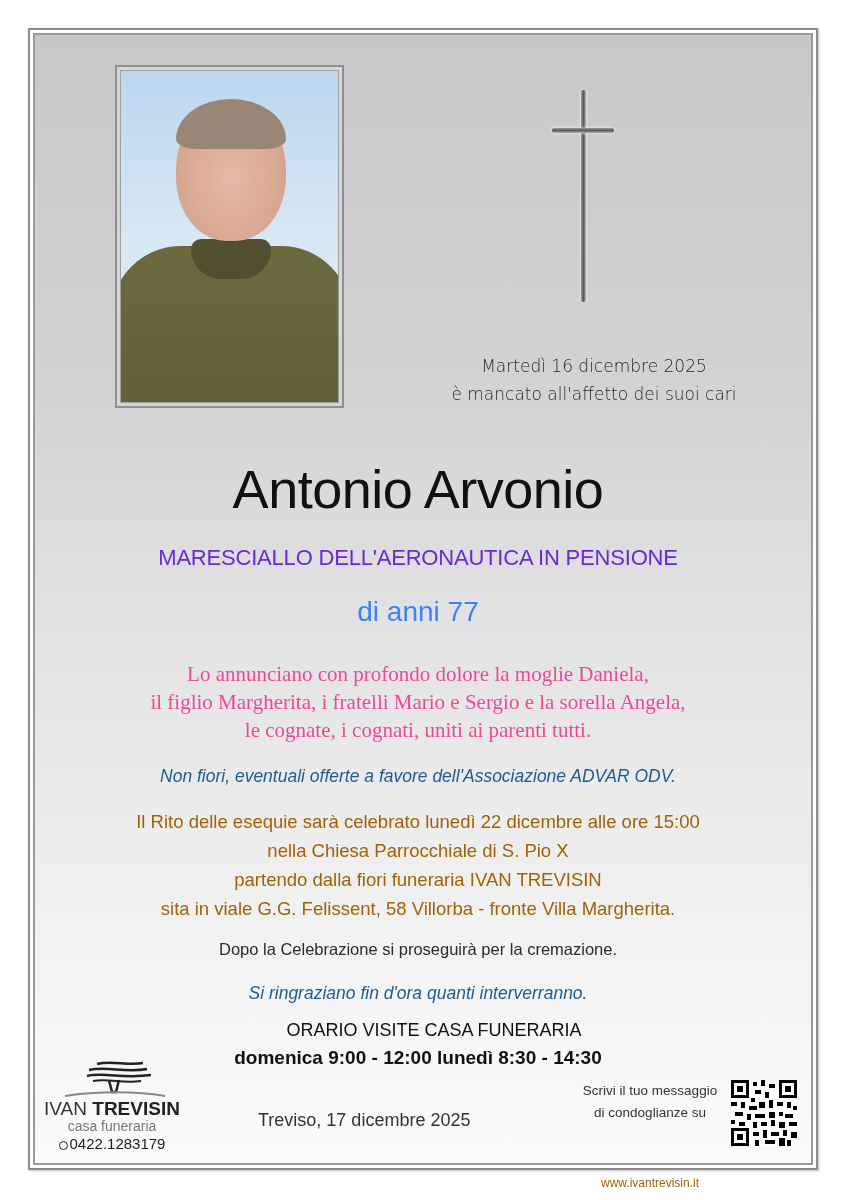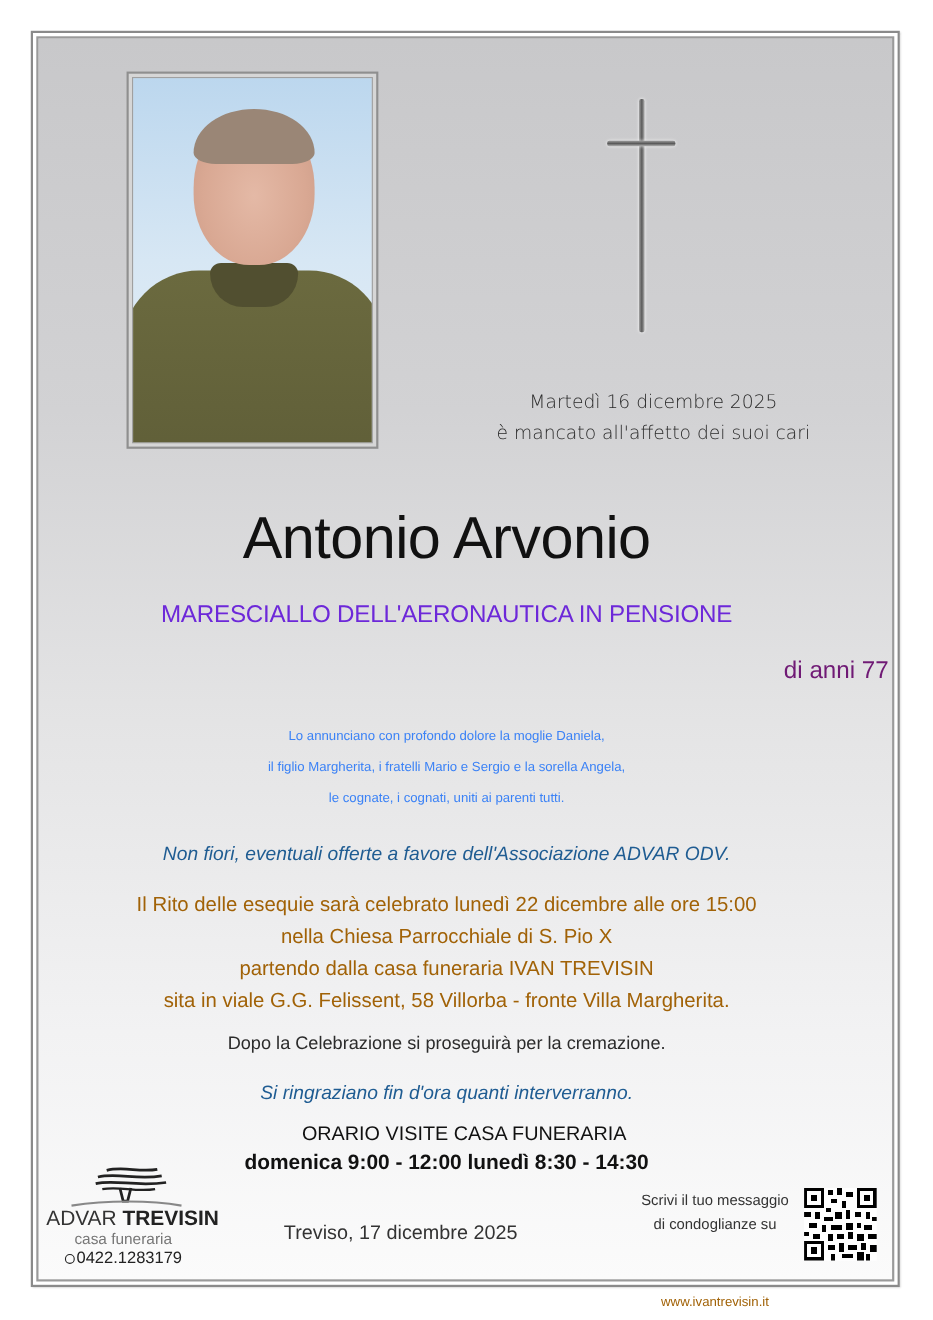--- a/index.html
+++ b/index.html
@@ -51,27 +51,27 @@
     .cross .v {
       position: absolute; left: 29px; top: 0; width: 5px; height: 212px;
       background: linear-gradient(to right, #9a9a9a, #5a5a5a, #b5b5b5);
       border-radius: 2px; box-shadow: 0 0 3px rgba(255,255,255,0.9);
     }
     .cross .h {
       position: absolute; left: 0; top: 38px; width: 62px; height: 5px;
       background: linear-gradient(to bottom, #9a9a9a, #5a5a5a, #b5b5b5);
       border-radius: 2px; box-shadow: 0 0 3px rgba(255,255,255,0.9);
     }
-    .text { position: absolute; left: 4px; width: 804px; text-align: center; white-space: nowrap; }
+    .text { position: absolute; left: 16px; width: 804px; text-align: center; white-space: nowrap; }
     .light { font-family: "DejaVu Sans", sans-serif; font-weight: 300; color: #2a2a2a; }
     .date-died { left: 424px; width: 340px; font-size: 17px; }
     .name { top: 458px; font-size: 54px; letter-spacing: -0.5px; color: #111; font-family: "Liberation Sans", sans-serif; }
     .rank { top: 545px; font-size: 22px; font-family: "Liberation Sans", sans-serif; color: #6d28d9; letter-spacing: -0.2px; }
-    .age { top: 596px; font-size: 22px; font-family: "Liberation Sans", sans-serif; color: #701a75; text-align: right; }
-    .ann { font-size: 12px; font-family: Liberation Sans, sans-serif; color: #3b82f6; }
+    .age { top: 596px; font-size: 28px; font-family: "Liberation Sans", sans-serif; color: #3b82f6; }
+    .ann { font-size: 21px; font-family: Liberation Serif, serif; color: #ec4899; }
     .blue { font-style: italic; color: #1f5c92; font-family: "Liberation Sans", sans-serif; font-size: 17.5px; }
     .rite { font-size: 18.5px; font-family: Liberation Sans, sans-serif; color: #a16207; }
     .after { font-size: 16.5px; font-family: "Liberation Sans", sans-serif; color: #2b2b2b; }
     .hours-title { font-size: 18px; font-family: "Liberation Sans", sans-serif; color: #111; }
     .hours { font-size: 19px; font-family: "Liberation Sans", sans-serif; color: #111; }
     .place-date { position: absolute; left: 258px; top: 1110px; font-size: 18px; font-family: "Liberation Sans", sans-serif; color: #333; white-space: nowrap; }
     .logo { position: absolute; left: 42px; top: 1058px; width: 140px; height: 100px; text-align: center; }
     .logo svg { display: block; margin: 0 auto; }
     .logo .brand { font-family: "Liberation Sans", sans-serif; font-size: 19px; color: #222; margin-top: -2px; white-space: nowrap; }
     .logo .brand .thin { font-weight: normal; color: #333; }
@@ -113,40 +113,40 @@
 <div class="text age">di anni 77</div>
 
 <div class="text ann" style="top:662px;">Lo annunciano con profondo dolore la moglie Daniela,</div>
 <div class="text ann" style="top:690px;">il figlio Margherita, i fratelli Mario e Sergio e la sorella Angela,</div>
 <div class="text ann" style="top:718px;">le cognate, i cognati, uniti ai parenti tutti.</div>
 
 <div class="text blue" style="top:766px;">Non fiori, eventuali offerte a favore dell'Associazione ADVAR ODV.</div>
 
 <div class="text rite" style="top:811px;">Il Rito delle esequie sarà celebrato lunedì 22 dicembre alle ore 15:00</div>
 <div class="text rite" style="top:840px;">nella Chiesa Parrocchiale di S. Pio X</div>
-<div class="text rite" style="top:869px;">partendo dalla casa funeraria IVAN TREVISIN</div>
+<div class="text rite" style="top:869px;">partendo dalla fiori funeraria IVAN TREVISIN</div>
 <div class="text rite" style="top:898px;">sita in viale G.G. Felissent, 58 Villorba - fronte Villa Margherita.</div>
 
 <div class="text after" style="top:940px;">Dopo la Celebrazione si proseguirà per la cremazione.</div>
 <div class="text blue" style="top:983px;">Si ringraziano fin d'ora quanti interverranno.</div>
 
 <div class="text hours-title" style="top:1020px;padding-left:16px;">ORARIO VISITE CASA FUNERARIA</div>
 <div class="text hours" style="top:1047px;font-weight:bold;">domenica 9:00 - 12:00 lunedì 8:30 - 14:30</div>
 
 <div class="logo">
   <svg width="110" height="42" viewBox="0 0 110 42">
     <path d="M40 6 C55 2, 70 8, 86 5" stroke="#222" stroke-width="2.5" fill="none"></path>
     <path d="M32 12 C50 8, 68 15, 90 11" stroke="#222" stroke-width="2.5" fill="none"></path>
     <path d="M30 18 C48 14, 66 21, 94 17" stroke="#222" stroke-width="2.5" fill="none"></path>
     <path d="M36 23 C52 20, 66 26, 84 23" stroke="#222" stroke-width="2" fill="none"></path>
     <path d="M52 22 L55 34 L59 34 L62 22" stroke="#222" stroke-width="2.5" fill="none"></path>
     <path d="M8 38 C40 33, 80 33, 108 38" stroke="#888" stroke-width="2" fill="none"></path>
   </svg>
   <div class="brand">
-    <span class="thin">ADVAR</span>
+    <span class="thin">IVAN</span>
     <span class="bold">TREVISIN</span>
   </div>
   <div class="sub">casa funeraria</div>
   <div class="phone">
     <span class="ic"></span><span>0422.1283179</span>
   </div>
 </div>
 
 <div class="place-date">Treviso, 17 dicembre 2025</div>
 

